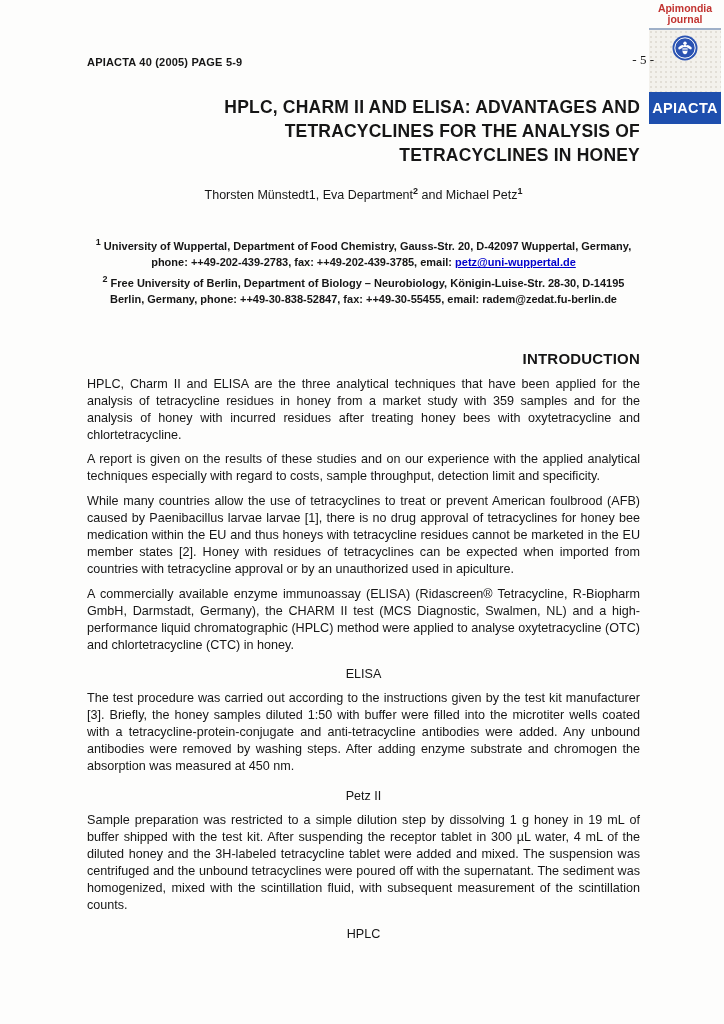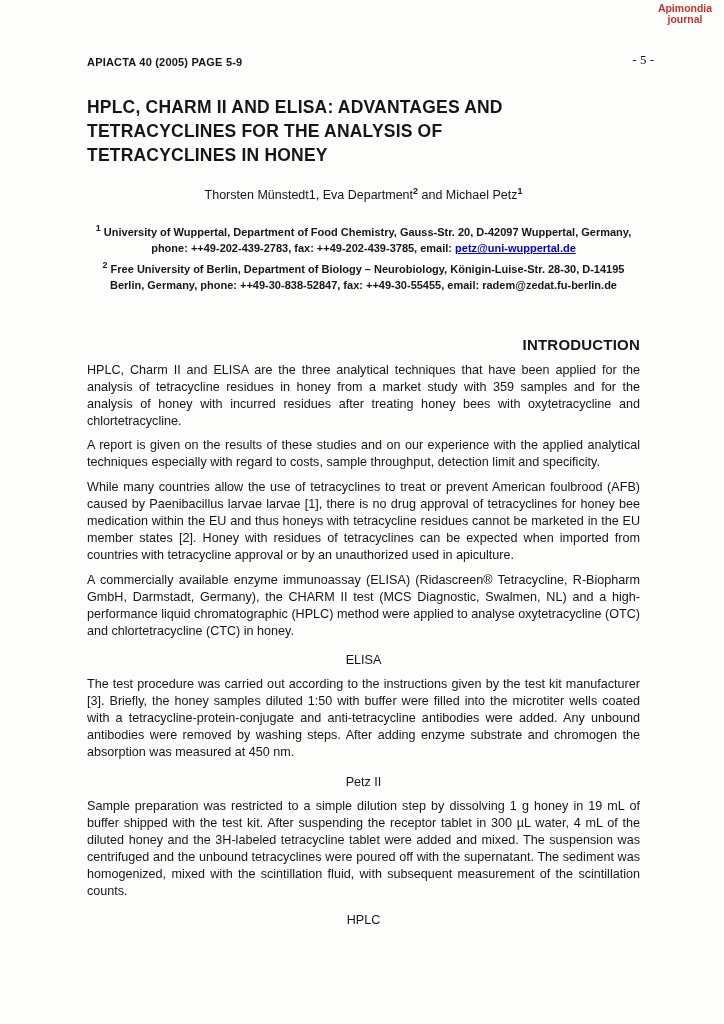--- a/index.html
+++ b/index.html
@@ -15,25 +15,25 @@
   html,body{margin:0;padding:0;}
   body{background:#ffffff;font-family:"Liberation Sans","DejaVu Sans",sans-serif;}
   .page{
     position:relative;width:724px;height:1024px;background:var(--page-bg);
     color:var(--text);overflow:hidden;
   }
   .content{position:absolute;top:0;left:0;right:0;padding:52px 84px 0 87px;}
   .header-row{display:flex;justify-content:space-between;align-items:flex-end;}
   .journal-ref{font-size:11px;font-weight:bold;letter-spacing:0.2px;}
   .page-num{font-family:"Liberation Serif","DejaVu Serif",serif;font-size:13px;margin-right:-14px;}
-  h1.title{font-size:17.5px;font-weight:bold;text-align:left;margin:27px 0 0;line-height:24px;letter-spacing:0.2px;}
+  h1.title{font-size:17.5px;font-weight:bold;text-align:right;margin:27px 0 0;line-height:24px;letter-spacing:0.2px;}
   .tline{display:block;}
   .authors{text-align:center;font-size:12.5px;margin:16px 0 0;line-height:16px;}
   .authors sup,.affiliation sup{font-weight:bold;font-size:9px;}
-  .affiliations{margin-top:17px;}
+  .affiliations{margin-top:31px;}
   .affiliation{text-align:center;font-size:11px;line-height:16.6px;font-weight:bold;}
   .affiliation .aff-text{font-weight:bold;}
   .email-link{color:var(--link-blue);text-decoration:underline;font-weight:bold;cursor:pointer;}
   h2.section{font-size:15px;font-weight:bold;margin:42px 0 0;line-height:18px;letter-spacing:0.2px;text-align:right;}
   h2.section.methods{margin-top:13px;}
   p.body{margin:8px 0 0;font-size:12.6px;line-height:16.9px;text-align:justify;}
   .sub{margin-top:13px;font-size:12.6px;line-height:16px;text-align:center;}
   
   .logo{position:absolute;top:0;right:2px;width:74px;text-align:center;}
   .logo-label{color:var(--label-red);font-size:10.5px;font-weight:bold;line-height:10.5px;margin-top:3px;}
@@ -53,20 +53,35 @@
 </style>
 </head>
 <body>
 
 <div class="page">
 
   <div class="logo">
     <div class="logo-label">
       <div>Apimondia</div>
       <div>journal</div>
+    </div>
+    <div class="logo-box">
+      <span class="emblem">
+        <svg width="26" height="26" viewBox="0 0 26 26" xmlns="http://www.w3.org/2000/svg">
+          <circle cx="13" cy="13" r="12.5" fill="#2b53b2"></circle>
+          <circle cx="13" cy="13" r="10.2" fill="none" stroke="#ffffff" stroke-width="1"></circle>
+          <circle cx="13" cy="8.2" r="1.7" fill="#ffffff"></circle>
+          <ellipse cx="13" cy="14.5" rx="2.6" ry="4.8" fill="#ffffff"></ellipse>
+          <rect x="10.4" y="12.2" width="5.2" height="1.1" fill="#2b53b2"></rect>
+          <rect x="10.4" y="14.6" width="5.2" height="1.1" fill="#2b53b2"></rect>
+          <ellipse cx="8.9" cy="12.2" rx="3.1" ry="1.4" fill="#ffffff" transform="rotate(-35 8.9 12.2)"></ellipse>
+          <ellipse cx="17.1" cy="12.2" rx="3.1" ry="1.4" fill="#ffffff" transform="rotate(35 17.1 12.2)"></ellipse>
+        </svg>
+      </span>
+      <div class="banner">APIACTA</div>
     </div>
   </div>
 
   <div class="content">
 
     <div class="header-row">
       <span class="journal-ref">APIACTA 40 (2005) PAGE 5-9</span>
       <span class="page-num">- 5 -</span>
     </div>
 

